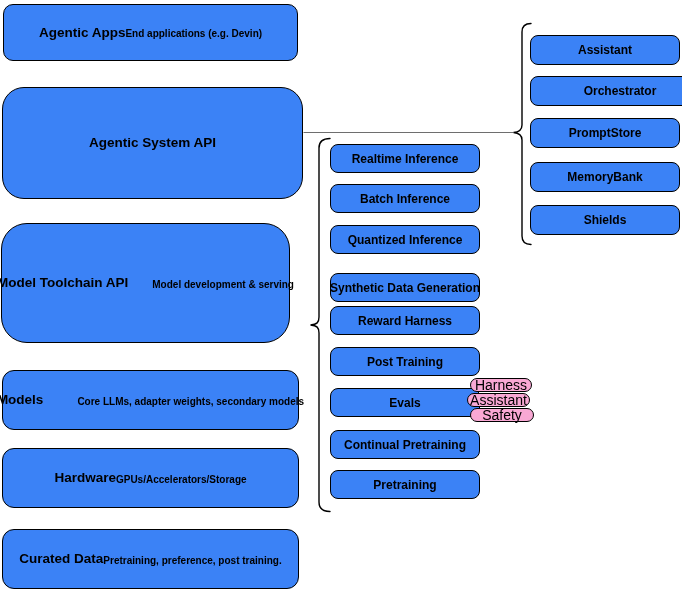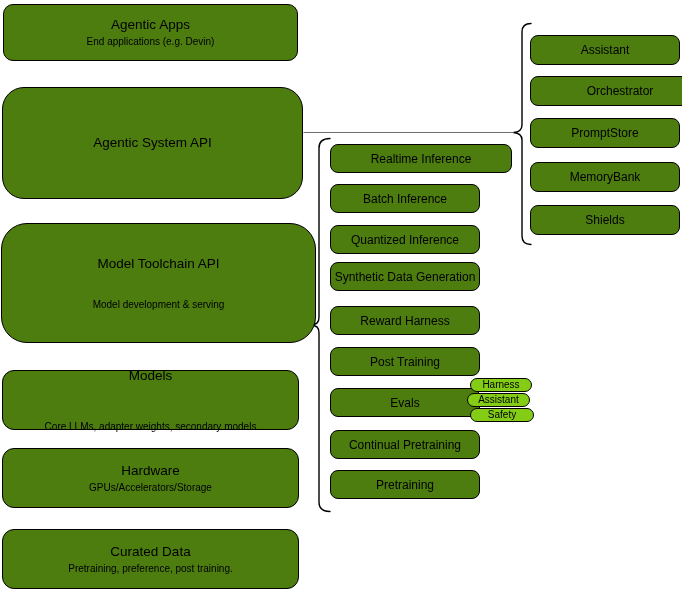--- a/index.html
+++ b/index.html
@@ -18,27 +18,28 @@
   }
   #connector-layer {
     position: absolute;
     left: 0; top: 0;
     width: 682px; height: 591px;
     pointer-events: none;
   }
   .node {
     position: absolute;
     box-sizing: border-box;
-    background: #4d7c0f;
+    background: #3b82f6;
     border: 1px solid #000000;
     display: flex;
-    flex-direction: column;
+    flex-direction: row;
     align-items: center;
     justify-content: center;
     text-align: center;
+    font-weight: bold;
   }
   .lbox .node-title {
     font-size: 13.5px;
     line-height: 16px;
     white-space: nowrap;
   }
   .lbox .node-subtitle {
     font-size: 10px;
     line-height: 12px;
     margin-top: 3px;
@@ -46,24 +47,24 @@
   }
   .mbox, .rbox {
     font-size: 12px;
     line-height: 14px;
     border-radius: 8px;
     white-space: nowrap;
   }
   .pill {
     position: absolute;
     box-sizing: border-box;
-    background: #84cc16;
+    background: #f9a8d4;
     border: 1px solid #000000;
     border-radius: 8px;
-    font-size: 10px;
+    font-size: 14px;
     line-height: 12px;
     display: flex;
     align-items: center;
     justify-content: center;
     text-align: center;
     white-space: nowrap;
   }
 </style>
 </head>
 <body>
@@ -93,47 +94,47 @@
 
   <div class="node lbox" style="left:3px; top:4px; width:295px; height:57px; border-radius:10px;">
     <div class="node-title">Agentic Apps</div>
     <div class="node-subtitle">End applications (e.g. Devin)</div>
   </div>
 
   <div class="node lbox" style="left:2px; top:87px; width:301px; height:112px; border-radius:22px;">
     <div class="node-title">Agentic System API</div>
   </div>
 
-  <div class="node lbox" style="left:1px; top:223px; width:315px; height:120px; border-radius:26px;gap:24px;">
+  <div class="node lbox" style="left:1px; top:223px; width:289px; height:120px; border-radius:26px;gap:24px;">
     <div class="node-title">Model Toolchain API</div>
     <div class="node-subtitle">Model development &amp; serving</div>
   </div>
 
   <div class="node lbox" style="left:2px; top:370px; width:297px; height:60px; border-radius:12px;gap:34px;">
     <div class="node-title">Models</div>
     <div class="node-subtitle">Core LLMs, adapter weights, secondary models</div>
   </div>
 
   <div class="node lbox" style="left:2px; top:448px; width:297px; height:60px; border-radius:12px;">
     <div class="node-title">Hardware</div>
     <div class="node-subtitle">GPUs/Accelerators/Storage</div>
   </div>
 
   <div class="node lbox" style="left:2px; top:529px; width:297px; height:60px; border-radius:12px;">
     <div class="node-title">Curated Data</div>
     <div class="node-subtitle">Pretraining, preference, post training.</div>
   </div>
 
-  <div class="node mbox" style="left:330px; top:144px; width:182px; height:29px;">Realtime Inference</div>
+  <div class="node mbox" style="left:330px; top:144px; width:150px; height:29px;">Realtime Inference</div>
 
   <div class="node mbox" style="left:330px; top:184px; width:150px; height:29px;">Batch Inference</div>
 
   <div class="node mbox" style="left:330px; top:225px; width:150px; height:29px;">Quantized Inference</div>
 
-  <div class="node mbox" style="left:330px; top:262px; width:150px; height:29px;">Synthetic Data Generation</div>
+  <div class="node mbox" style="left:330px; top:273px; width:150px; height:29px;">Synthetic Data Generation</div>
 
   <div class="node mbox" style="left:330px; top:306px; width:150px; height:29px;">Reward Harness</div>
 
   <div class="node mbox" style="left:330px; top:347px; width:150px; height:29px;">Post Training</div>
 
   <div class="node mbox" style="left:330px; top:388px; width:150px; height:29px;">Evals</div>
 
   <div class="node mbox" style="left:330px; top:430px; width:150px; height:29px;">Continual Pretraining</div>
 
   <div class="node mbox" style="left:330px; top:470px; width:150px; height:29px;">Pretraining</div>

